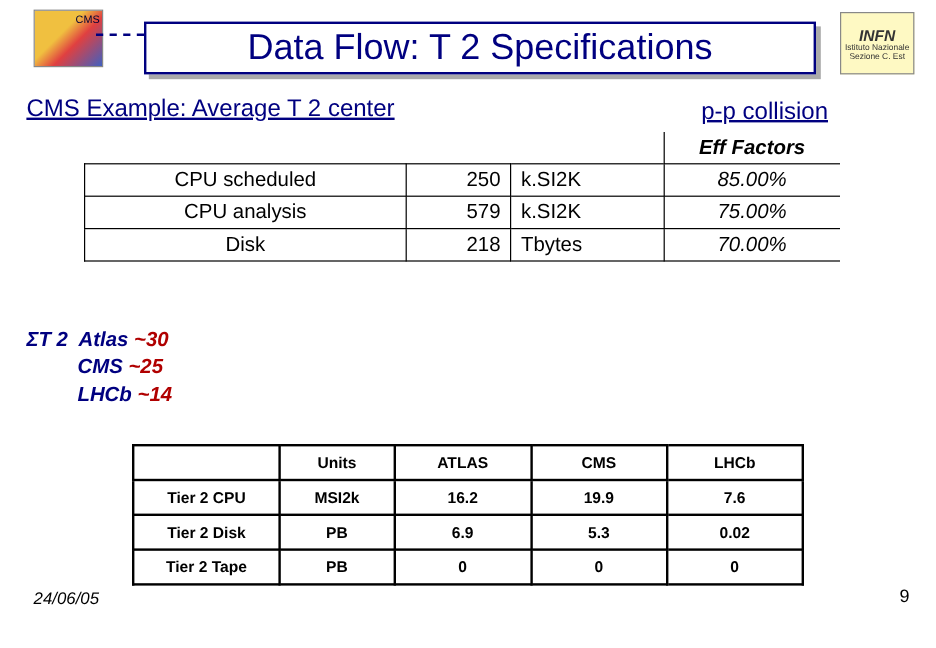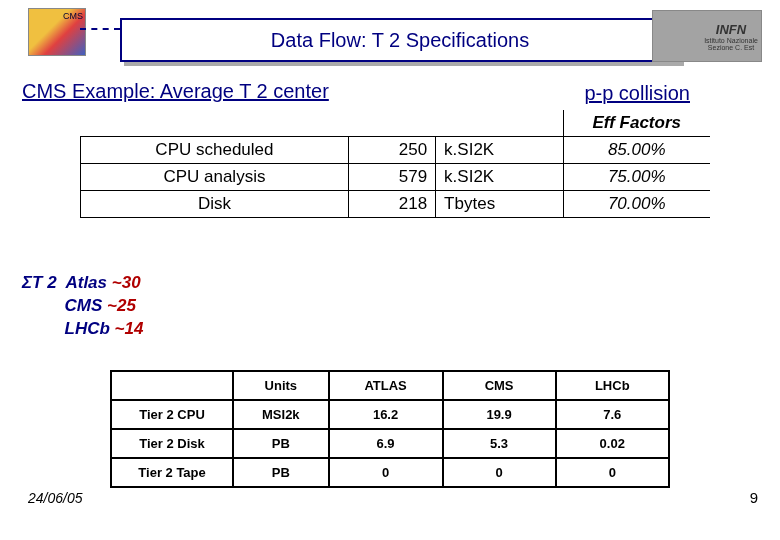--- a/index.html
+++ b/index.html
@@ -24,21 +24,21 @@
     height: 40px;
     border: 2px solid #000080;
     background: #fff;
     box-shadow: 4px 4px 0 #aaa;
     display: flex;
     align-items: center;
     justify-content: center;
   }
   .title-text {
     color: #000080;
-    font-size: 20px;
+    font-size: 30px;
   }
   .dash-line {
     position: absolute;
     top: 28px;
     left: 80px;
     width: 40px;
     border-top: 2px dashed #000080;
   }
   .logo-left {
     position: absolute;
@@ -64,22 +64,21 @@
     width: 60px;
     height: 50px;
     border: 1px solid #888;
     font-size: 7px;
     font-family: Arial, sans-serif;
     color: #333;
     display: flex;
     flex-direction: column;
     align-items: center;
     justify-content: center;
-    background: #a3a3a3;
-    padding-left: 48px;
+    background: #fef9c3;
   }
   .logo-right .top { font-size: 13px; font-weight: bold; font-style: italic; }
   .subtitle {
     position: absolute;
     top: 80px;
     left: 22px;
     color: #000080;
     font-size: 20px;
     text-decoration: underline;
   }
@@ -92,21 +91,20 @@
     text-decoration: underline;
   }
   .spec-table {
     position: absolute;
     top: 110px;
     left: 70px;
     width: 630px;
     border-collapse: collapse;
     font-family: Arial, sans-serif;
     font-size: 17px;
-    margin-left: 10px;
   }
   .spec-table td, .spec-table th {
     border: 1px solid #000;
     padding: 3px 8px;
     text-align: center;
   }
   .spec-table .noborder {
     border: none;
     background: transparent;
   }

